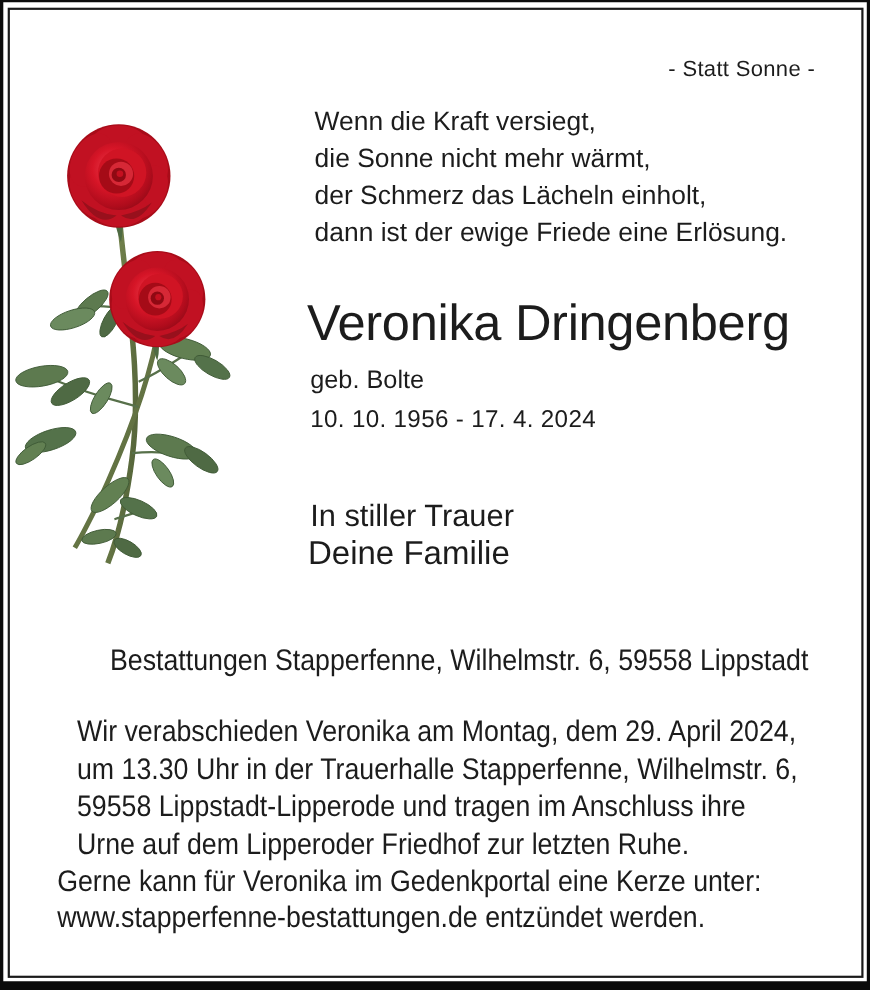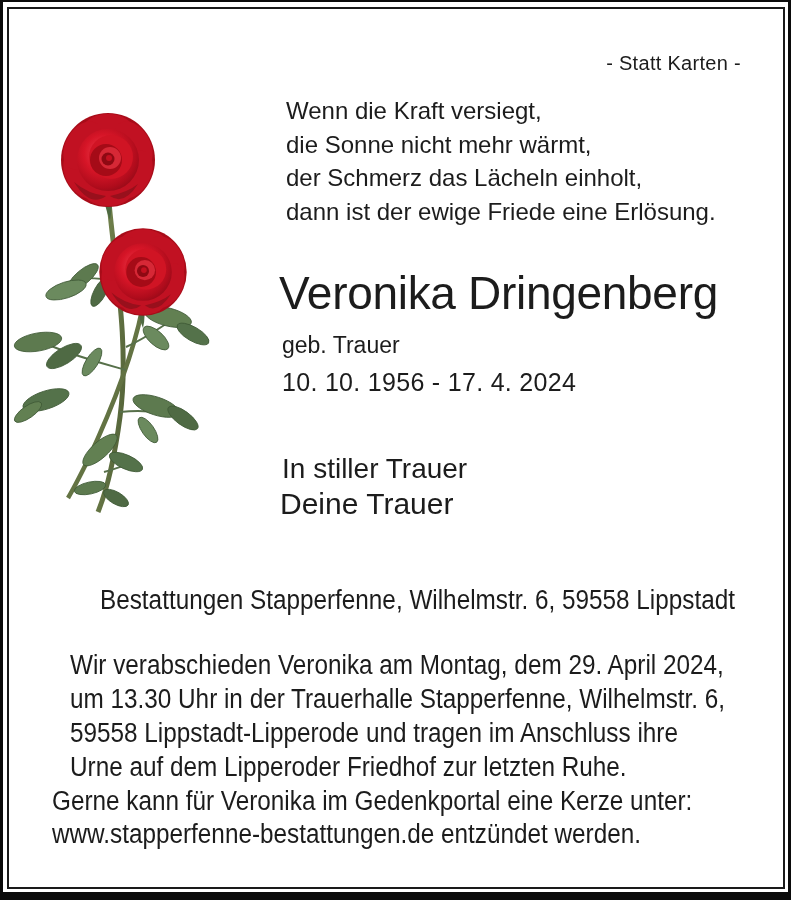--- a/index.html
+++ b/index.html
@@ -22,39 +22,39 @@
   .statt{
     position:absolute;top:52px;right:50px;font-size:20px;letter-spacing:.3px;
   }
   .roses{position:absolute;left:8px;top:112px;}
   .poem{position:absolute;left:286px;top:94px;font-size:24px;line-height:33.5px;}
   .name{
     position:absolute;left:279px;top:266px;font-size:46px;font-weight:400;
     letter-spacing:-0.3px;white-space:nowrap;
   }
   .birth{position:absolute;left:282px;top:332px;font-size:23px;}
-  .dates{position:absolute;left:282px;top:368px;font-size:25px;letter-spacing:.3px;}
+  .dates{position:absolute;left:282px;top:368px;font-size:22px;letter-spacing:.3px;}
   .trauer{position:absolute;left:282px;top:453px;font-size:28px;}
   .familie{position:absolute;left:280px;top:487px;font-size:30px;}
   .cond{display:inline-block;transform:scaleX(0.9);transform-origin:0 0;white-space:nowrap;}
   .funeral{position:absolute;left:52px;top:585px;font-size:27px;margin-left:48px;}
   .announce{position:absolute;left:70px;top:648px;font-size:27px;line-height:34px;}
   .announce div{height:34px;}
   .memorial{position:absolute;left:52px;top:785px;font-size:27px;line-height:33px;}
   .memorial div{height:33px;}
 </style>
 </head>
 <body>
 
 <div class="page">
 
   <div class="frame"></div>
   <div class="scan-edge"></div>
 
-  <div class="statt">- Statt Karten -</div>
+  <div class="statt">- Statt Sonne -</div>
 
   <svg class="roses" width="210" height="410" viewBox="0 0 210 410" aria-hidden="true">
     <defs>
       <radialGradient id="rg" cx="42%" cy="40%" r="68%">
         <stop offset="0%" stop-color="#ef4352"></stop>
         <stop offset="45%" stop-color="#d61527"></stop>
         <stop offset="80%" stop-color="#b00c1c"></stop>
         <stop offset="100%" stop-color="#8f0a17"></stop>
       </radialGradient>
       <linearGradient id="sg" x1="0" y1="0" x2="1" y2="1">
@@ -123,25 +123,25 @@
   </svg>
 
   <div class="poem">
     <div>Wenn die Kraft versiegt,</div>
     <div>die Sonne nicht mehr wärmt,</div>
     <div>der Schmerz das Lächeln einholt,</div>
     <div>dann ist der ewige Friede eine Erlösung.</div>
   </div>
 
   <div class="name">Veronika Dringenberg</div>
-  <div class="birth">geb. Trauer</div>
+  <div class="birth">geb. Bolte</div>
   <div class="dates">10. 10. 1956 - 17. 4. 2024</div>
 
   <div class="trauer">In stiller Trauer</div>
-  <div class="familie">Deine Trauer</div>
+  <div class="familie">Deine Familie</div>
 
   <div class="funeral">
     <span class="cond">Bestattungen Stapperfenne, Wilhelmstr. 6, 59558 Lippstadt</span>
   </div>
 
   <div class="announce">
     <div><span class="cond">Wir verabschieden Veronika am Montag, dem 29. April 2024,</span></div>
     <div><span class="cond">um 13.30 Uhr in der Trauerhalle Stapperfenne, Wilhelmstr. 6,</span></div>
     <div><span class="cond">59558 Lippstadt-Lipperode und tragen im Anschluss ihre</span></div>
     <div><span class="cond">Urne auf dem Lipperoder Friedhof zur letzten Ruhe.</span></div>

